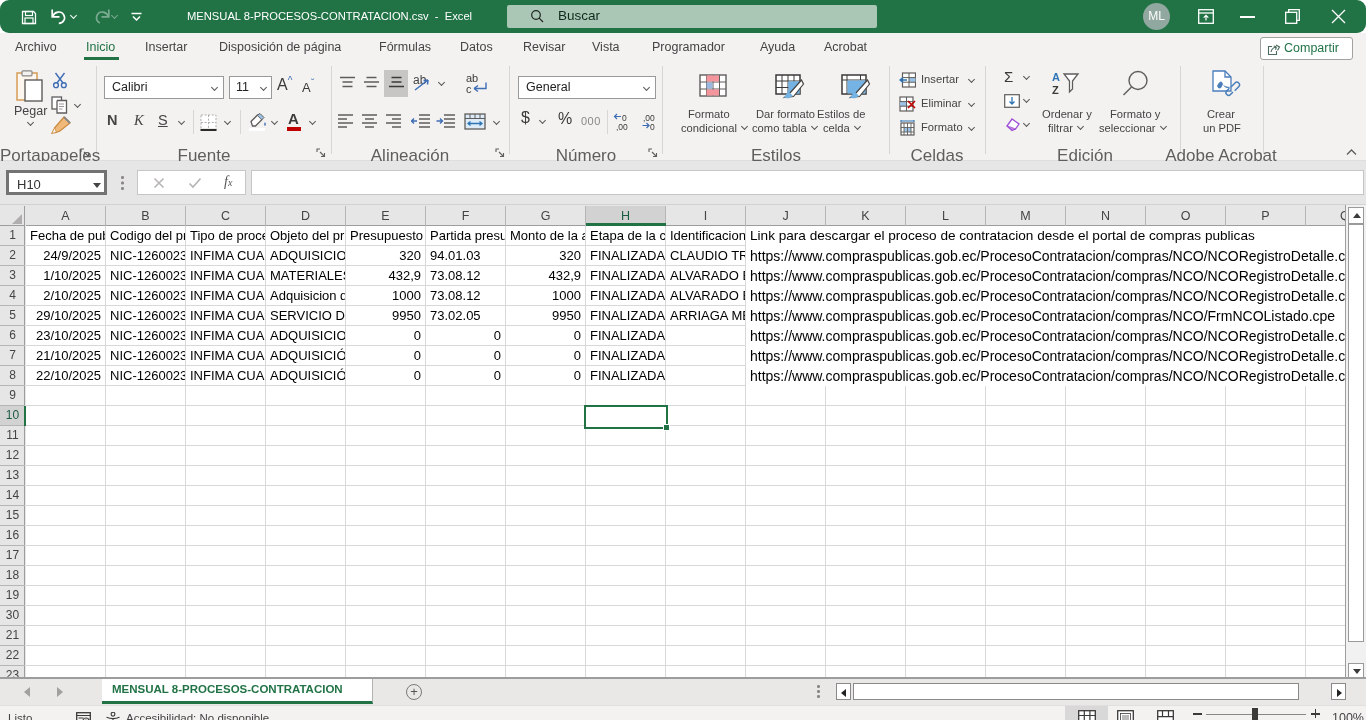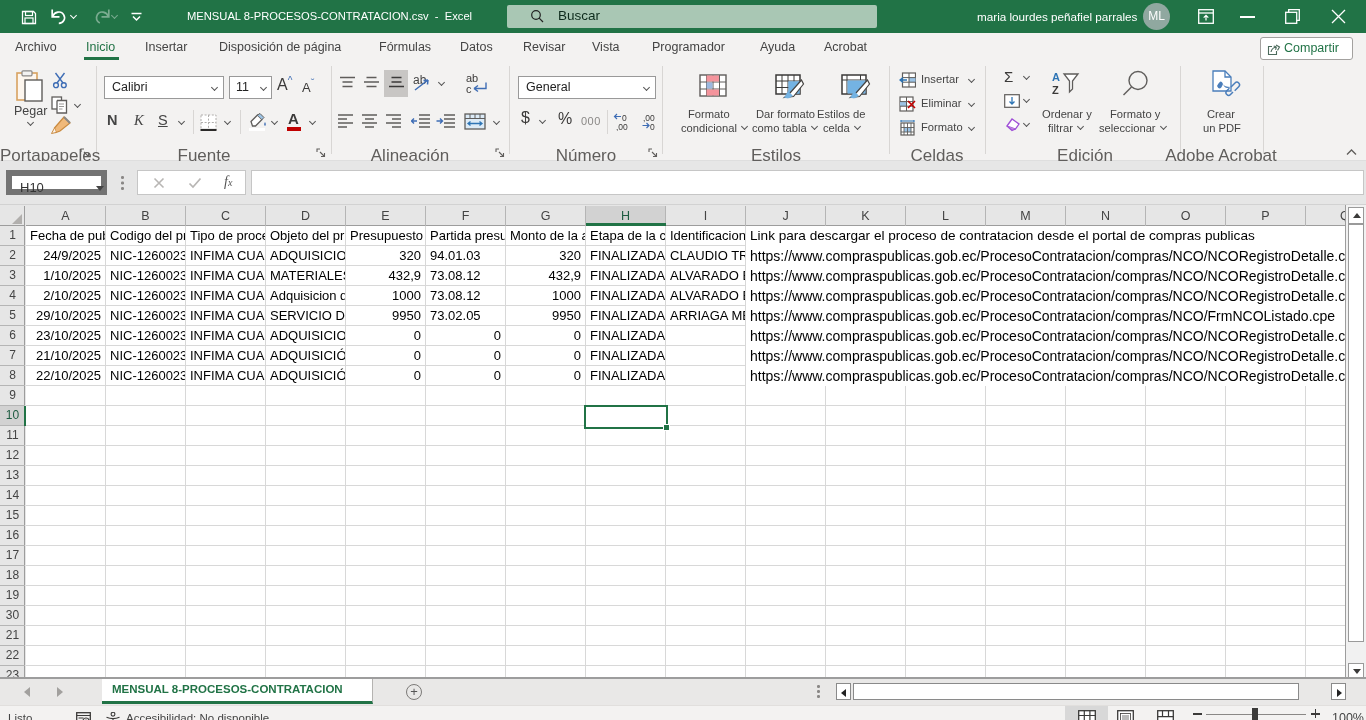--- a/index.html
+++ b/index.html
@@ -1,42 +1,42 @@
 <!DOCTYPE html>
 <html><head>
 <meta charset="utf-8">
 <style>
   * { margin:0; padding:0; box-sizing:border-box; }
   html,body { width:1366px; height:720px; overflow:hidden; font-family:"Liberation Sans",sans-serif; }
   .abs { position:absolute; }
   #app { position:relative; width:1366px; height:720px; background:#fff; overflow:hidden; }
 
   
-  #titlebar { position:absolute; left:0; top:0; width:1366px; height:33px; background:#217346; }
+  #titlebar { position:absolute; left:0; top:0; width:1366px; height:33px; background:#217346;border-radius:9px; }
   .tb-txt { position:absolute; color:#fff; font-size:11.2px; line-height:33px; white-space:nowrap; }
   #searchbox { position:absolute; left:507px; top:5px; width:370px; height:23px; background:#a9c7b4; border-radius:2px; }
   #searchbox span { position:absolute; left:51px; top:3px; font-size:13.5px; color:#0d2b1c; }
 
   
   #tabrow { position:absolute; left:0; top:33px; width:1366px; height:29px; background:#f3f2f1; }
   .rtab { position:absolute; top:0; height:29px; line-height:29px; font-size:12.5px; color:#444; white-space:nowrap; }
   .rtab.sel { color:#217346; font-weight:normal; }
 
   
   #ribbon { position:absolute; left:0; top:62px; width:1366px; height:99px; background:#f3f2f1; border-bottom:1px solid #dedede; }
   .gsep { position:absolute; top:4px; width:1px; height:88px; background:#d8d6d4; }
   .glabel { position:absolute; top:84px; height:14px; font-size:17px; color:#605e5c; text-align:center; }
   .launch { position:absolute; top:86px; width:10px; height:10px; }
   .caret { display:inline-block; width:5px; height:5px; border-right:1.4px solid #555; border-bottom:1.4px solid #555; transform:rotate(45deg); font-size:0; color:transparent; margin:0 1px 2px 2px; vertical-align:1px; }
   .rbtxt { position:absolute; font-size:11.2px; color:#444; white-space:nowrap; }
   .combo { position:absolute; background:#fff; border:1px solid #999; font-size:12.5px; color:#222; }
 
   
   #fbar { position:absolute; left:0; top:161px; width:1366px; height:43px; background:#e6e6e6; }
-  #namebox { position:absolute; left:6px; top:9px; width:101px; height:25px; background:#fff; border:6px solid #737373; }
+  #namebox { position:absolute; left:6px; top:9px; width:101px; height:25px; background:#fff; border:3px solid #737373; }
   #fxbox { position:absolute; left:137px; top:9px; width:109px; height:25px; background:#fff; border:1px solid #c6c6c6; }
   #finput { position:absolute; left:251px; top:9px; width:1113px; height:25px; background:#fff; border:1px solid #c6c6c6; }
 
   
   #gridwrap { position:absolute; left:0; top:204px; width:1366px; height:474px; background:#e6e6e6; border-top:1px solid #d2d2d2; }
   #colhdr { position:absolute; left:26px; top:1px; width:1319px; height:20px; background:#e6e6e6; border-bottom:1px solid #9d9d9d; }
   .ch { position:absolute; top:0; height:20px; line-height:20px; text-align:center; font-size:12.5px; color:#444; border-right:1px solid #b5b5b5; overflow:hidden; }
   .ch.sel { background:#d2d2d2; color:#1e5c41; }
   .rh.sel { background:#d2d2d2; color:#1e5c41; }
   #rowhdr { position:absolute; left:0; top:21px; width:25px; height:452px; background:#e6e6e6; border-right:1px solid #9d9d9d; }
@@ -81,21 +81,20 @@
       <path d="M3 4.5 L6.5 8 L10 4.5" fill="none" stroke="#fff" stroke-width="1.5"></path>
     </svg>
     <span class="tb-txt" style="left:187px">MENSUAL 8-PROCESOS-CONTRATACION.csv&nbsp;&nbsp;-&nbsp;&nbsp;Excel</span>
     <div id="searchbox">
       <svg class="abs" style="left:23px;top:4px" width="15" height="15" viewBox="0 0 15 15">
         <circle cx="6" cy="6" r="4.3" fill="none" stroke="#222" stroke-width="1.2"></circle>
         <path d="M9.2 9.2 L13 13" stroke="#222" stroke-width="1.2"></path>
       </svg>
       <span>Buscar</span>
     </div>
-    <span class="tb-txt" style="left:977px;font-size:11.7px">maria lourdes peñafiel parrales</span>
     <div class="abs" style="left:1143px;top:3px;width:27px;height:27px;border-radius:50%;background:#90a8a0;color:#fdfdfd;font-size:12px;text-align:center;line-height:27px">ML</div>
     <svg class="abs" style="left:1198px;top:9px" width="16" height="15" viewBox="0 0 16 15">
       <rect x="0.7" y="0.7" width="14.6" height="13.6" fill="none" stroke="#fff" stroke-width="1.3"></rect>
       <path d="M0.7 4 h14.6" stroke="#fff" stroke-width="1.3"></path>
       <path d="M8 11.5 L8 6.5 M5.7 8.7 L8 6.3 L10.3 8.7" fill="none" stroke="#fff" stroke-width="1.2"></path>
     </svg>
     <div class="abs" style="left:1240px;top:16px;width:15px;height:1.5px;background:#fff"></div>
     <svg class="abs" style="left:1285px;top:9px" width="15" height="15" viewBox="0 0 15 15">
       <rect x="0.7" y="3.3" width="11" height="11" fill="none" stroke="#fff" stroke-width="1.3"></rect>
       <path d="M3.7 3.3 v-2.6 h10.6 v10.6 h-2.6" fill="none" stroke="#fff" stroke-width="1.3"></path>

